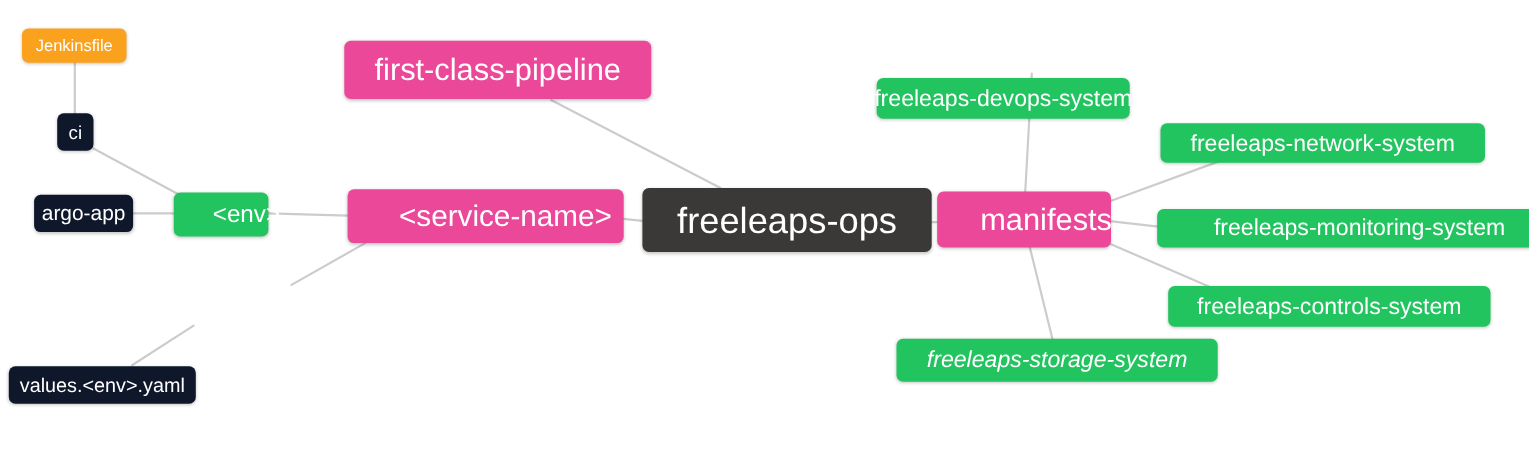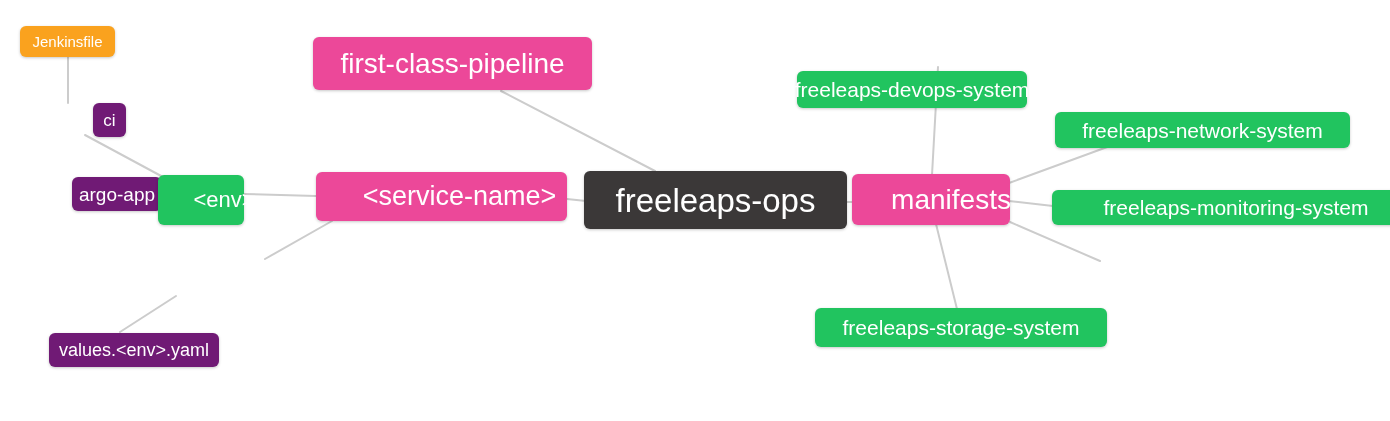--- a/index.html
+++ b/index.html
@@ -38,21 +38,21 @@
     white-space: nowrap;
     box-shadow: 0 1px 3px rgba(0,0,0,0.22);
     cursor: pointer;
     user-select: none;
     line-height: 1;
   }
   .node.dark   { background: #3B3838; }
   .node.blue   { background: #ec4899; }
   .node.green  { background: #21C45F; }
   .node.orange { background: #FAA21E; text-align: center; }
-  .node.red    { background: #701a75; margin-left: 41px; }
+  .node.red    { background: #0f172a; }
 </style>
 </head>
 <body>
 
 <div class="canvas">
 
   <svg class="edges-svg" viewBox="0 0 1390 421" xmlns="http://www.w3.org/2000/svg">
     <line x1="68" y1="57" x2="68" y2="103"></line>
     <line x1="85" y1="135" x2="163" y2="177"></line>
     <line x1="121" y1="194" x2="158" y2="194"></line>
@@ -68,35 +68,36 @@
     <line x1="1010" y1="222" x2="1100" y2="261"></line>
     <line x1="936" y1="224" x2="957" y2="309"></line>
   </svg>
 
   <div class="node orange" style="left:20px; top:26px; width:95px; height:31px; font-size:15px;">Jenkinsfile</div>
 
   <div class="node red" style="left:52px; top:103px; width:33px; height:34px; font-size:17px;">ci</div>
 
   <div class="node red" style="left:31px; top:177px; width:90px; height:34px; font-size:19px;">argo-app</div>
 
-  <div class="node green" style="left:158px; top:175px; width:86px; height:50px; font-size:22px;padding-left:46px;">&lt;env&gt;</div>
+  <div class="node green" style="left:158px; top:175px; width:86px; height:40px; font-size:22px;padding-left:46px;">&lt;env&gt;</div>
 
 
   <div class="node red" style="left:8px; top:333px; width:170px; height:34px; font-size:18px;">values.&lt;env&gt;.yaml</div>
 
   <div class="node blue" style="left:313px; top:37px; width:279px; height:53px; font-size:28px;">first-class-pipeline</div>
 
   <div class="node blue" style="left:316px; top:172px; width:251px; height:49px; font-size:27px;padding-left:36px;">&lt;service-name&gt;</div>
 
   <div class="node dark" style="left:584px; top:171px; width:263px; height:58px; font-size:33px;">freeleaps-ops</div>
 
   <div class="node blue" style="left:852px; top:174px; width:158px; height:51px; font-size:28px;padding-left:40px;">manifests</div>
 
   <div class="node green" style="left:797px; top:28px; width:230px; height:37px; font-size:21px;margin-top:43px;">freeleaps-devops-system</div>
 
   <div class="node green" style="left:1055px; top:112px; width:295px; height:36px; font-size:21px;">freeleaps-network-system</div>
 
   <div class="node green" style="left:1052px; top:190px; width:368px; height:35px; font-size:21px;">freeleaps-monitoring-system</div>
 
+  <div class="node green" style="left:1062px; top:260px; width:293px; height:37px; font-size:21px;">freeleaps-controls-system</div>
 
-  <div class="node green" style="left:815px; top:308px; width:292px; height:39px; font-size:21px;">freeleaps-storage-system</div>
+  <div class="node green" style="left:815px; top:308px; width:292px; height:39px; font-size:21px;font-style:italic;">freeleaps-storage-system</div>
 
 </div>
 
 </body></html>

